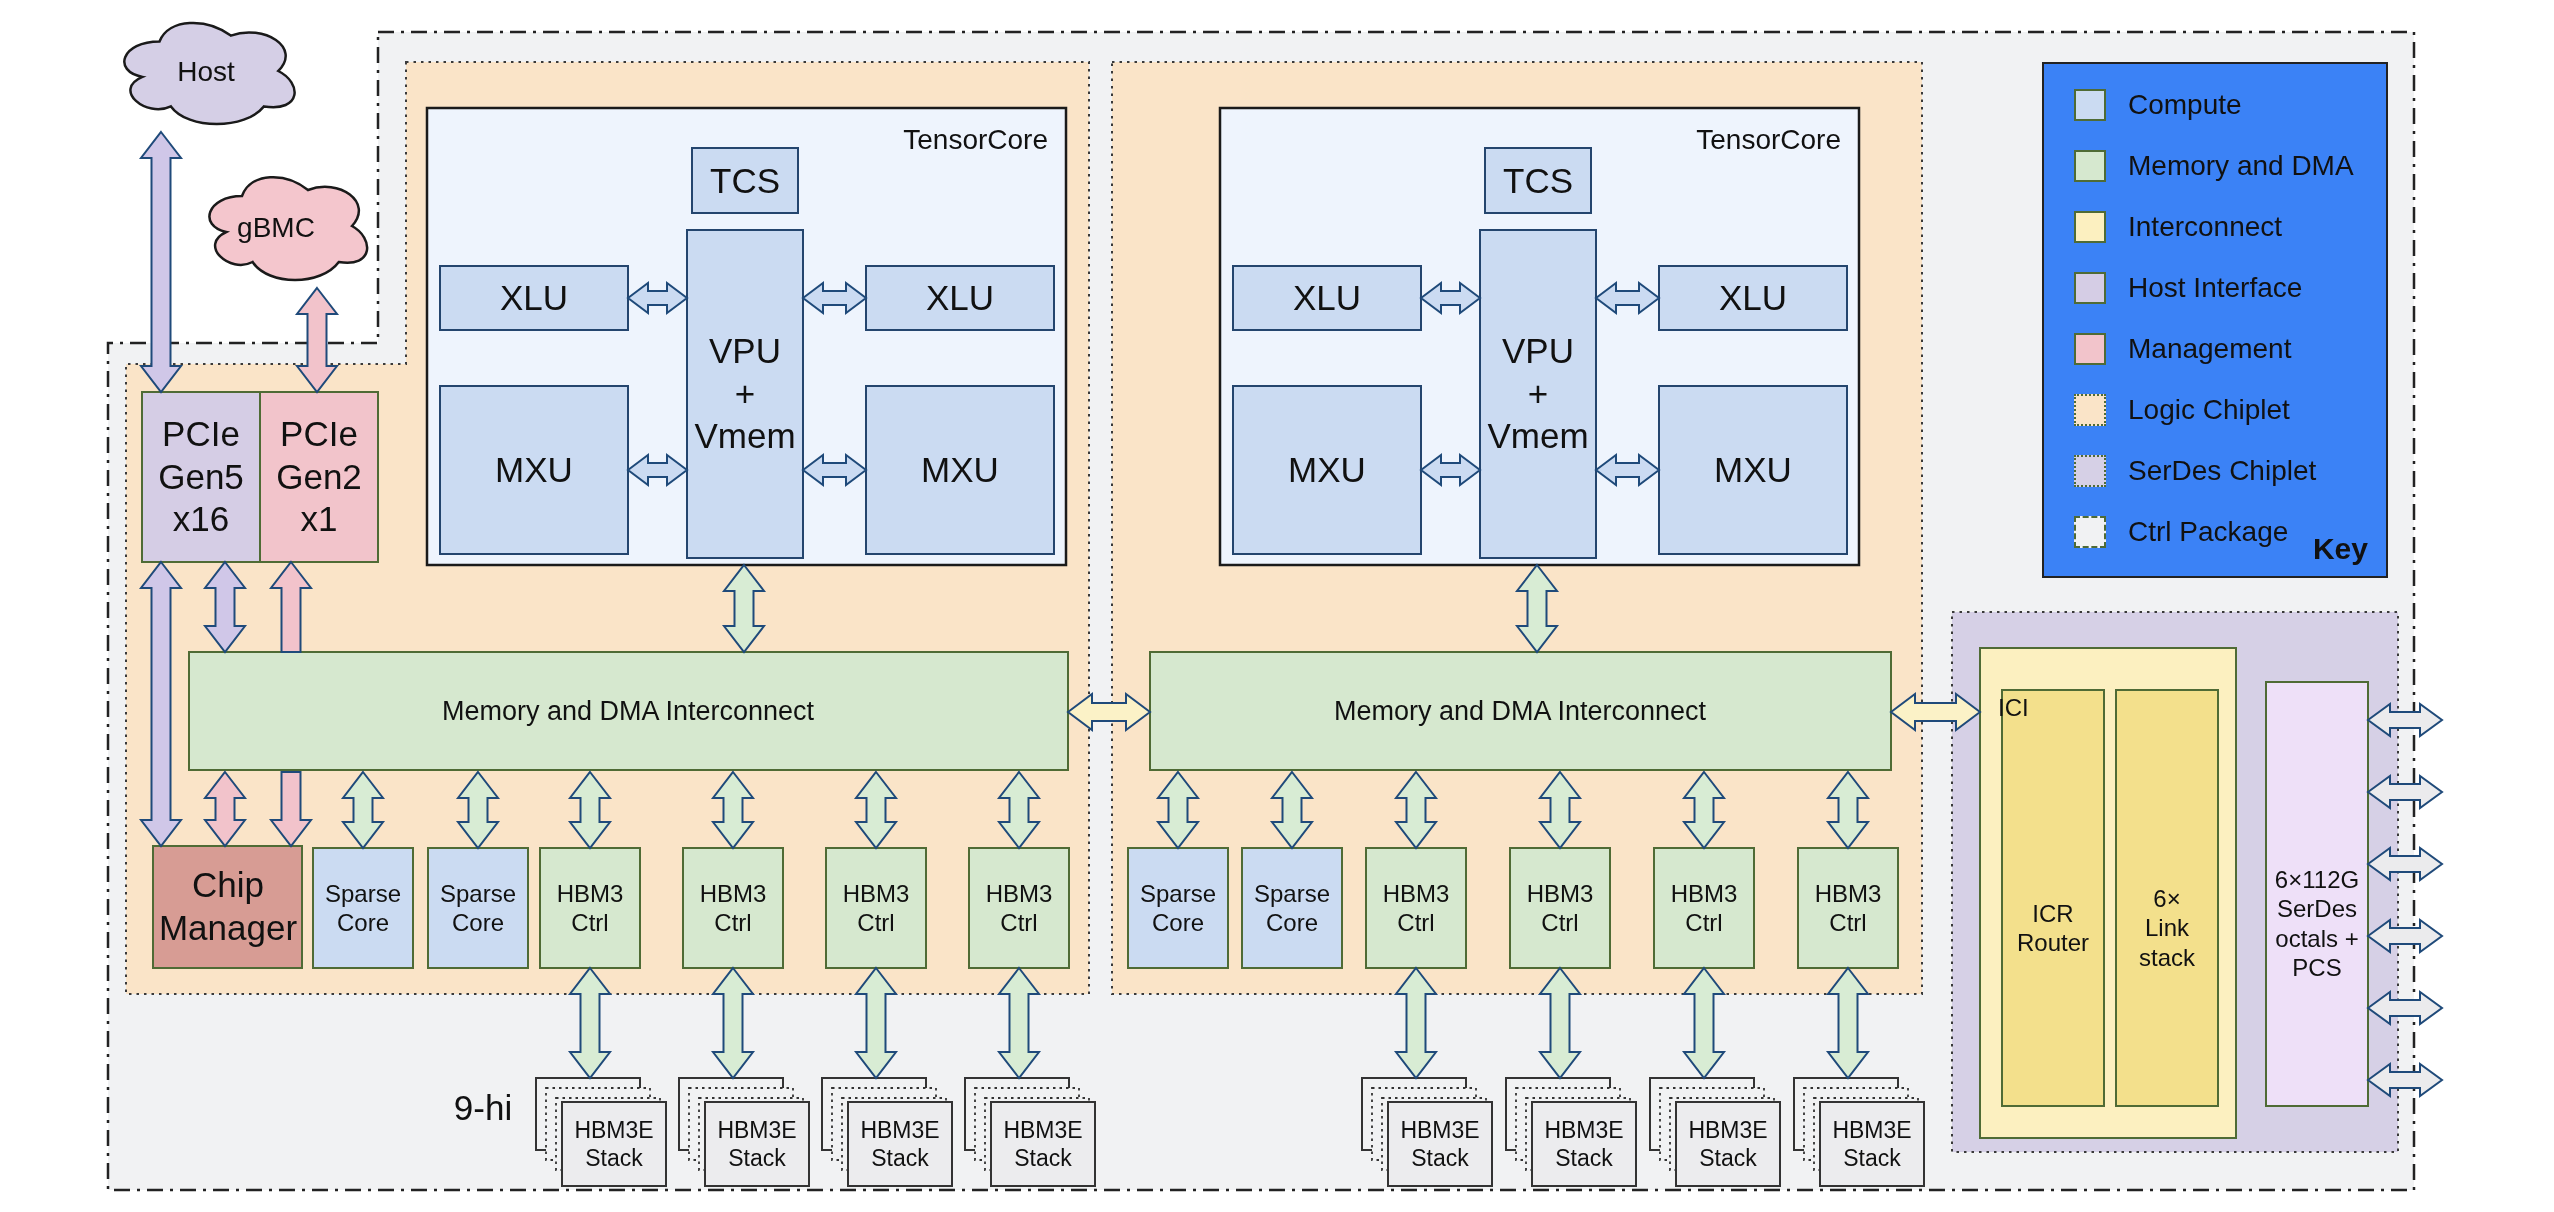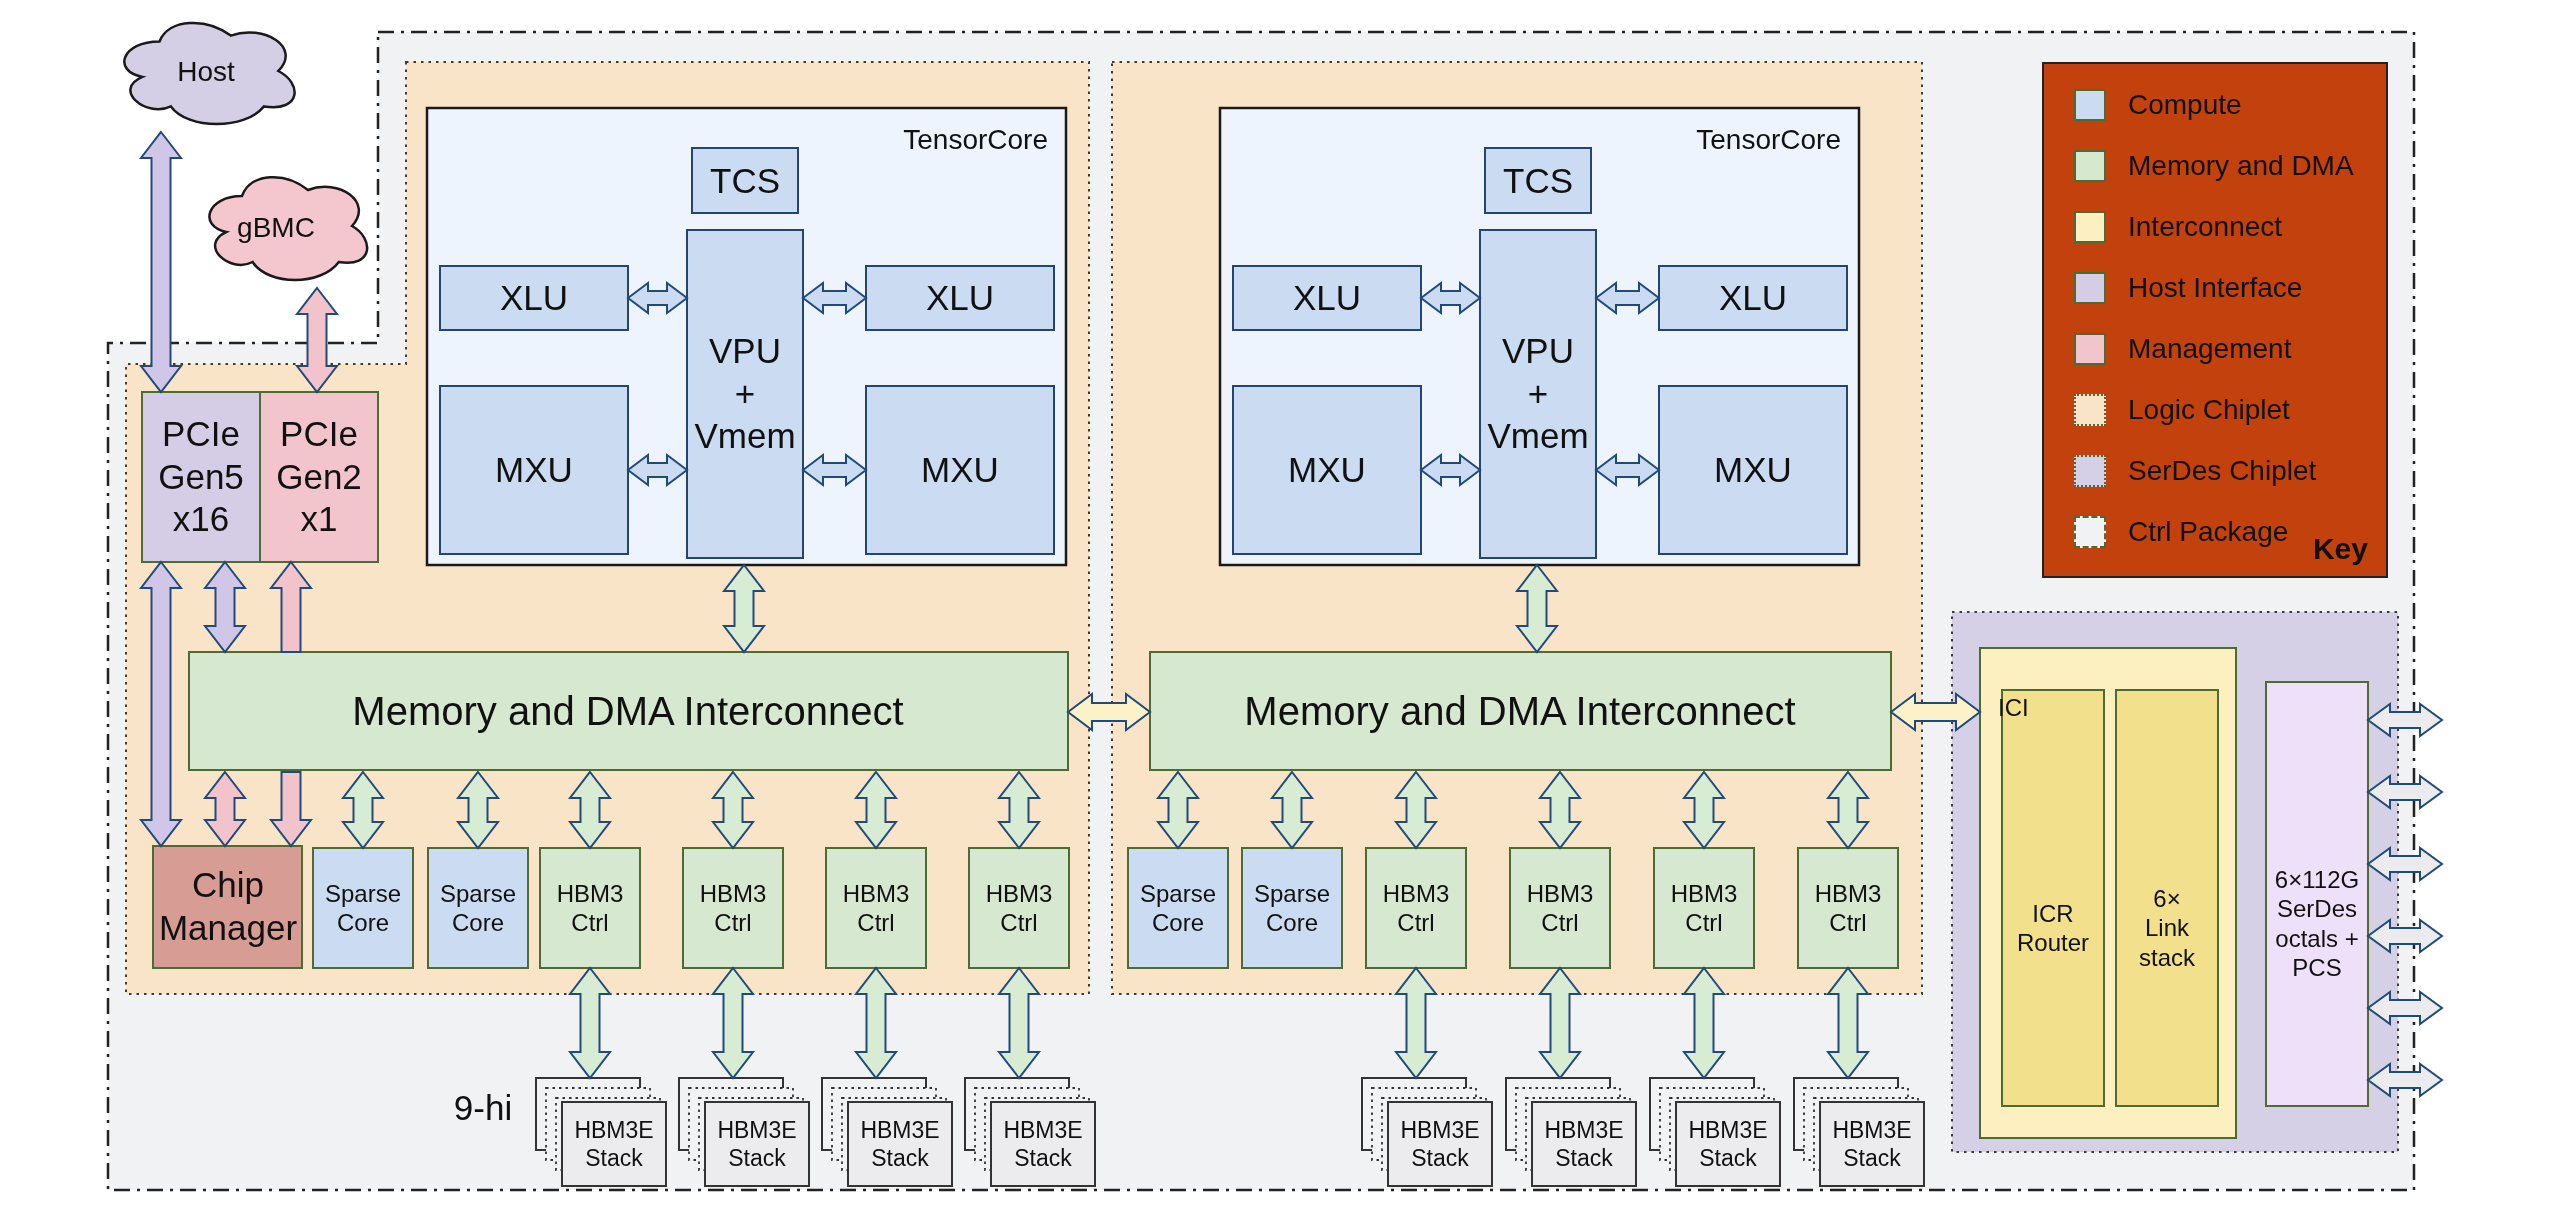--- a/index.html
+++ b/index.html
@@ -38,25 +38,25 @@
   .ar-blue{fill:#cbdbf2;stroke:#1f4a7a;stroke-width:2;}
   .ar-yellow{fill:#fbf2c7;stroke:#1f4a7a;stroke-width:2;}
   .ar-gray{fill:#ebebed;stroke:#1f4a7a;stroke-width:2;}
 
   
   .lbl,.lbl-r,.lbl-l{position:absolute;white-space:pre-line;line-height:1.22;color:#111;font-size:24px;}
   .lbl{transform:translate(-50%,-50%);text-align:center;}
   .lbl-r{transform:translate(-100%,-50%);text-align:right;}
   .lbl-l{transform:translate(0,-50%);text-align:left;}
   .f23{font-size:23px;} .f24{font-size:24px;margin-top:30px;} .f26{font-size:35px;}
-  .f28{font-size:28px;} .f30{font-size:40px;text-align:center;}
+  .f28{font-size:28px;} .f30{font-size:27px;text-align:center;}
 
   
   .legend{position:absolute;left:2042px;top:62px;width:346px;height:516px;
-          background:#c2410c;border:2.5px solid #222;box-sizing:border-box;}
+          background:#3b82f6;border:2.5px solid #222;box-sizing:border-box;}
   .krow{position:absolute;left:30px;display:flex;align-items:center;gap:22px;transform:translateY(-50%);}
   .sw{width:32px;height:32px;box-sizing:border-box;flex:0 0 32px;}
   .sw-solid{border:2px solid #4f6b35;}
   .sw-dot{border:2px dotted #4f6b35;}
   .sw-dd{border:2px dashed #4f6b35;}
   .klabel{font-size:28px;color:#111;white-space:nowrap;}
   .key-title{position:absolute;right:18px;bottom:10px;font-weight:bold;font-size:30px;color:#111;}
 </style>
 </head>
 <body>

